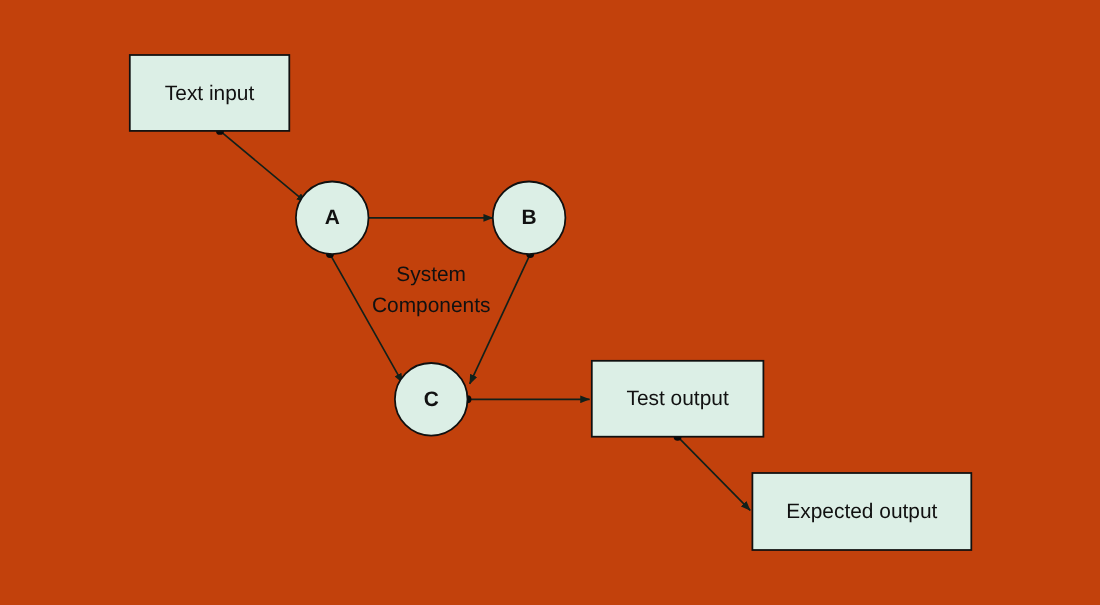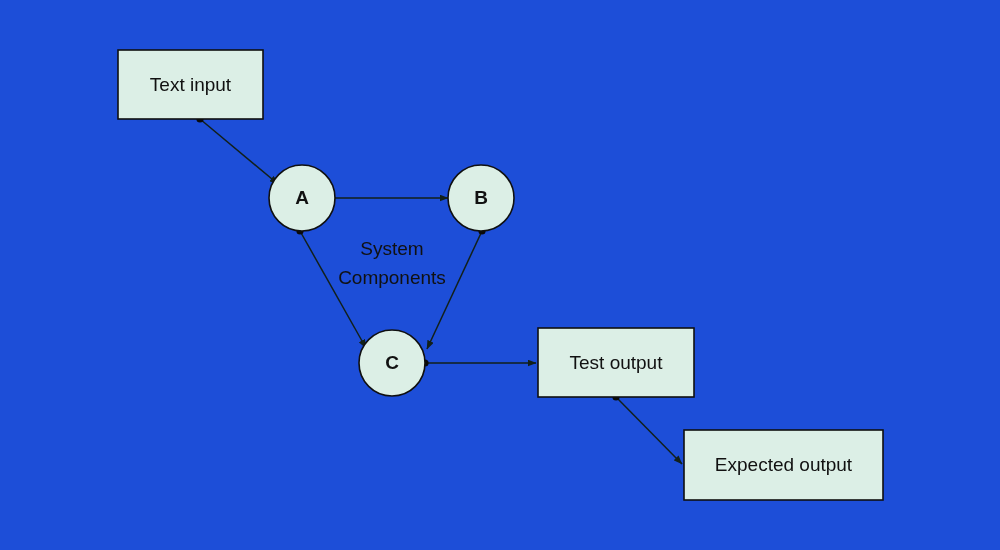--- a/index.html
+++ b/index.html
@@ -9,21 +9,21 @@
   body {
     width: 1000px;
     height: 550px;
     overflow: hidden;
     font-family: "Liberation Sans", sans-serif;
   }
   #diagram-canvas {
     position: relative;
     width: 1000px;
     height: 550px;
-    background: #1d4ed8;
+    background: #c2410c;
   }
   #diagram-svg {
     position: absolute;
     top: 0;
     left: 0;
     width: 1000px;
     height: 550px;
     display: block;
   }
   .node-box {

